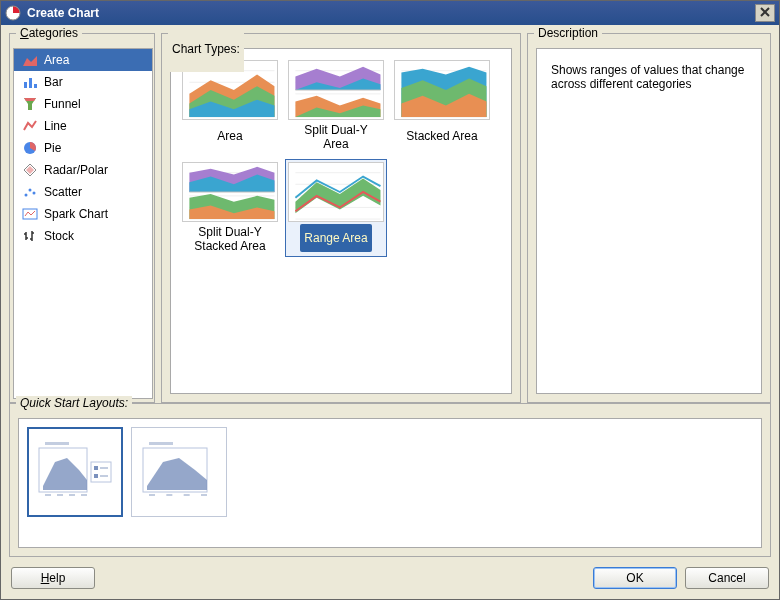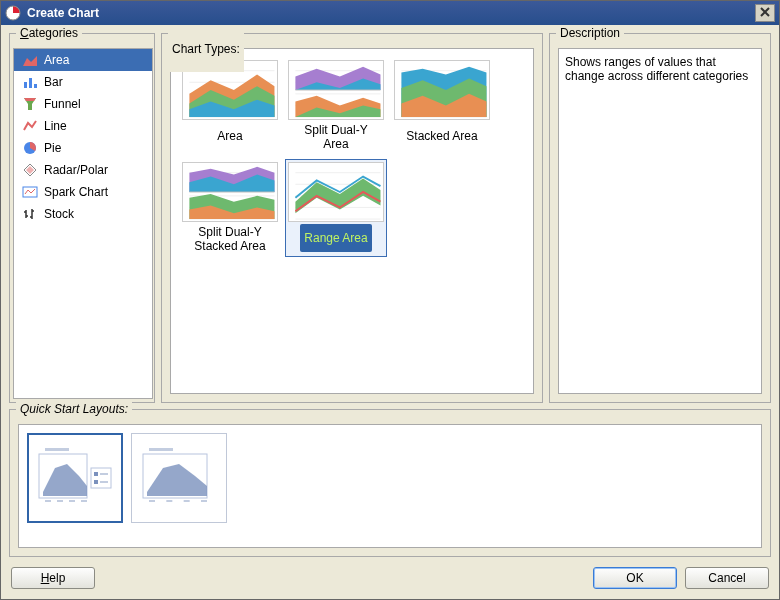--- a/index.html
+++ b/index.html
@@ -11,21 +11,21 @@
     color: #fff; display: flex; align-items: center; padding: 0 4px;
     font-weight: bold;
   }
   .titlebar .app-icon { width: 16px; height: 16px; margin-right: 6px; }
   .titlebar .spacer { flex: 1; }
   .close-btn {
     width: 20px; height: 18px; background: #d6d3c4; border: 1px solid #888;
     display: flex; align-items: center; justify-content: center;
     font-family: Arial; font-weight: bold; color: #333; cursor: pointer;
   }
-  .content { flex: 1; padding: 8px; display: flex; flex-direction: column; gap: 6px; }
+  .content { flex: 1; padding: 8px; display: flex; flex-direction: column; }
   .upper { flex: 0 0 370px; display: flex; gap: 6px; }
   .categories-panel {
     width: 140px; border: 1px solid #a9a9a9; background: #fff;
     display: flex; flex-direction: column;
   }
   .fieldset {
     border: 1px solid #a9a9a9; position: relative; padding: 10px 6px 6px 6px; background: #ece9d8;
   }
   .fieldset-legend {
     position: absolute; top: -8px; left: 6px; background: #ece9d8; padding: 0 4px; font-size: 12px;
@@ -45,27 +45,27 @@
   .types-panel .label { position: absolute; top: -8px; left: 6px; background: #ece9d8; padding: 16px 4px; }
   .types-body { background: #fff; border: 1px solid #a9a9a9; height: 100%; padding: 8px; overflow: auto; }
   .types-grid { display: flex; flex-wrap: wrap; gap: 4px; }
   .type-tile {
     width: 102px; display: flex; flex-direction: column; align-items: center;
     padding: 2px; cursor: pointer; border: 1px solid transparent;
   }
   .type-tile.selected { border: 1px solid #3b6db3; background: #eaf1fb; }
   .type-tile .thumb { width: 96px; height: 60px; border: 1px solid #ccc; background: #fff; }
   .type-tile .tlabel { text-align: center; margin-top: 2px; padding: 1px 4px; min-height: 28px; display: flex; align-items: center; justify-content: center; }
-  .type-tile.selected .tlabel { background: #3064a8; color: #bef264; border-radius: 2px; text-align: right; }
+  .type-tile.selected .tlabel { background: #3064a8; color: #fef9c3; border-radius: 2px; text-align: right; }
 
   .desc-panel {
-    width: 222px; border: 1px solid #a9a9a9; position: relative; padding: 14px 8px 8px 8px;
+    width: 244px; border: 1px solid #a9a9a9; position: relative; padding: 14px 8px 8px 8px;
   }
   .desc-panel .label { position: absolute; top: -8px; left: 6px; background: #ece9d8; padding: 0 4px; }
-  .desc-body { background: #fff; border: 1px solid #a9a9a9; height: 100%; padding: 6px; }
+  .desc-body { background: #fff; border: 1px solid #a9a9a9; height: 100%; padding: 14px; }
 
   .quick-panel {
     flex: 1; border: 1px solid #a9a9a9; position: relative; padding: 14px 8px 8px 8px;
   }
   .quick-panel .label { position: absolute; top: -8px; left: 6px; background: #ece9d8; padding: 0 4px; font-style: italic; }
   .quick-body { background: #fff; border: 1px solid #a9a9a9; height: 100%; padding: 8px; display: flex; gap: 8px; }
   .layout-tile { width: 96px; height: 90px; border: 1px solid #c0c8d8; display: flex; align-items: center; justify-content: center; cursor: pointer; }
   .layout-tile.selected { border: 2px solid #3064a8; }
   .layout-thumb { width: 80px; height: 64px; }
 
@@ -138,20 +138,26 @@
                 <svg class="cat-icon" viewBox="0 0 16 16">
                   <use href="#ic-pie"></use>
                 </svg>
                 <span>Pie</span>
               </li>
               <li>
                 <svg class="cat-icon" viewBox="0 0 16 16">
                   <use href="#ic-radar"></use>
                 </svg>
                 <span>Radar/Polar</span>
+              </li>
+              <li>
+                <svg class="cat-icon" viewBox="0 0 16 16">
+                  <use href="#ic-scatter"></use>
+                </svg>
+                <span>Scatter</span>
               </li>
               <li>
                 <svg class="cat-icon" viewBox="0 0 16 16">
                   <use href="#ic-spark"></use>
                 </svg>
                 <span>Spark Chart</span>
               </li>
               <li>
                 <svg class="cat-icon" viewBox="0 0 16 16">
                   <use href="#ic-stock"></use>

